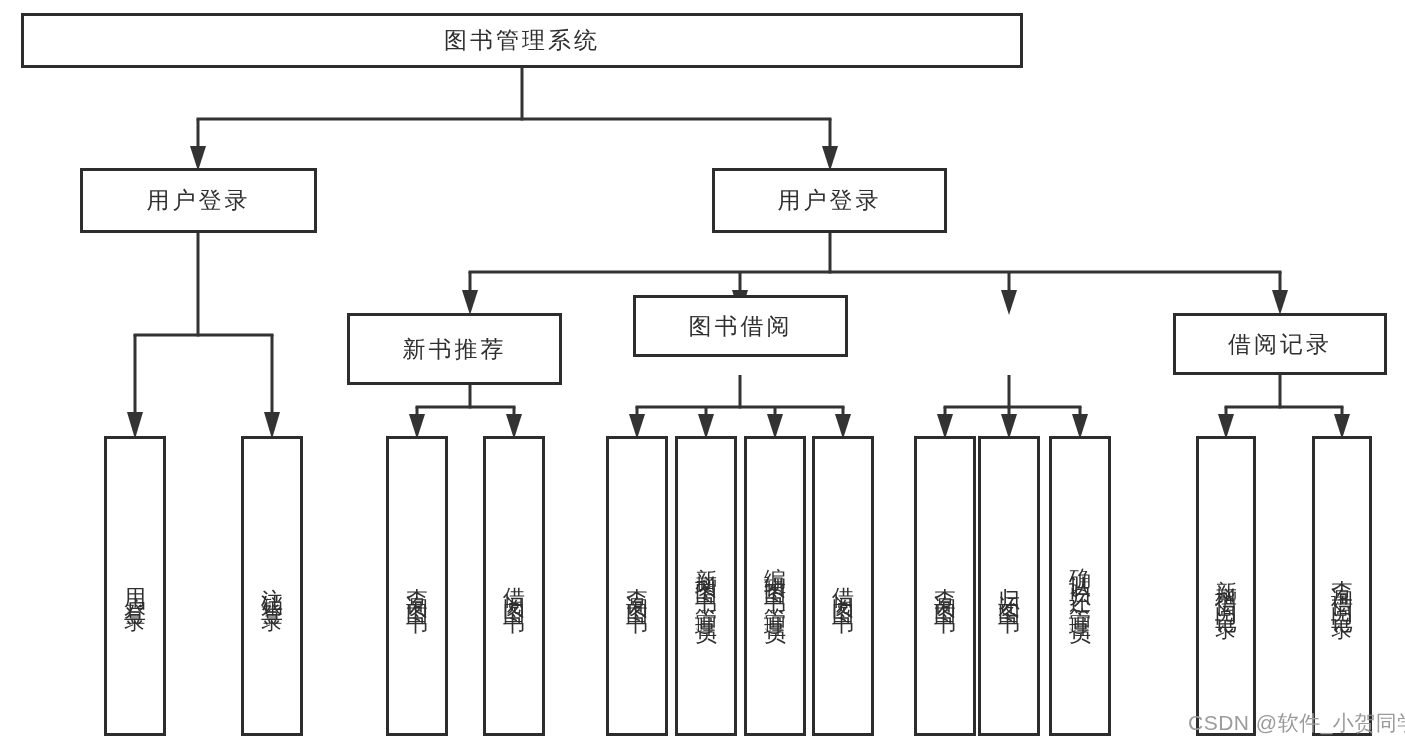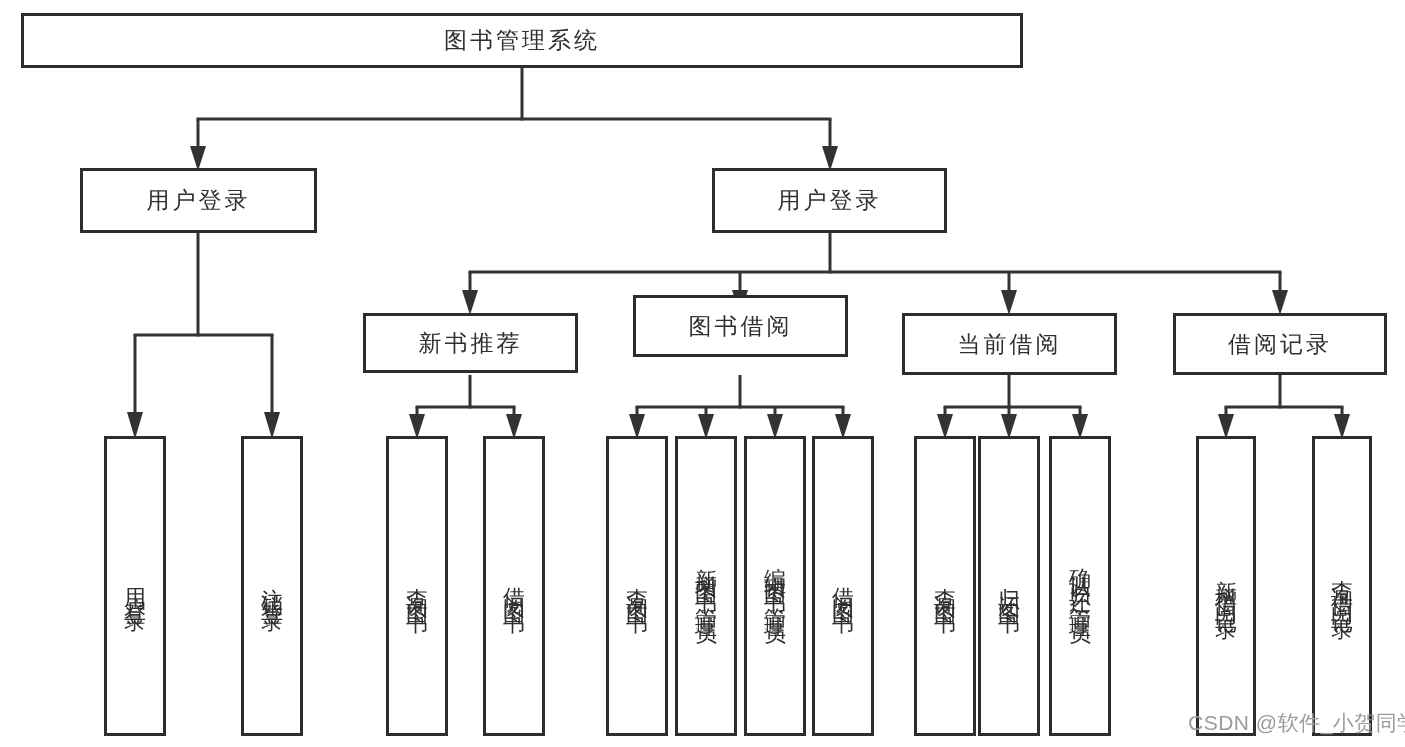--- a/index.html
+++ b/index.html
@@ -104,28 +104,25 @@
     <span class="lbl">图书管理系统</span>
   </div>
 
   <div class="hbox" style="left:80px;top:168px;width:237px;height:65px">
     <span class="lbl">用户登录</span>
   </div>
   <div class="hbox" style="left:712px;top:168px;width:235px;height:65px">
     <span class="lbl">用户登录</span>
   </div>
 
-  <div class="hbox" style="left:363px;top:313px;width:215px;height:60px">
+  <div class="hbox" style="left:347px;top:313px;width:215px;height:72px">
     <span class="lbl">新书推荐</span>
   </div>
   <div class="hbox" style="left:633px;top:295px;width:215px;height:62px">
     <span class="lbl">图书借阅</span>
-  </div>
-  <div class="hbox" style="left:902px;top:313px;width:215px;height:62px">
-    <span class="lbl">当前借阅</span>
   </div>
   <div class="hbox" style="left:1173px;top:313px;width:214px;height:62px">
     <span class="lbl">借阅记录</span>
   </div>
 
   <div class="vbox" style="left:104px">
     <span class="vlbl">用户登录</span>
   </div>
   <div class="vbox" style="left:241px">
     <span class="vlbl">注销登录</span>

